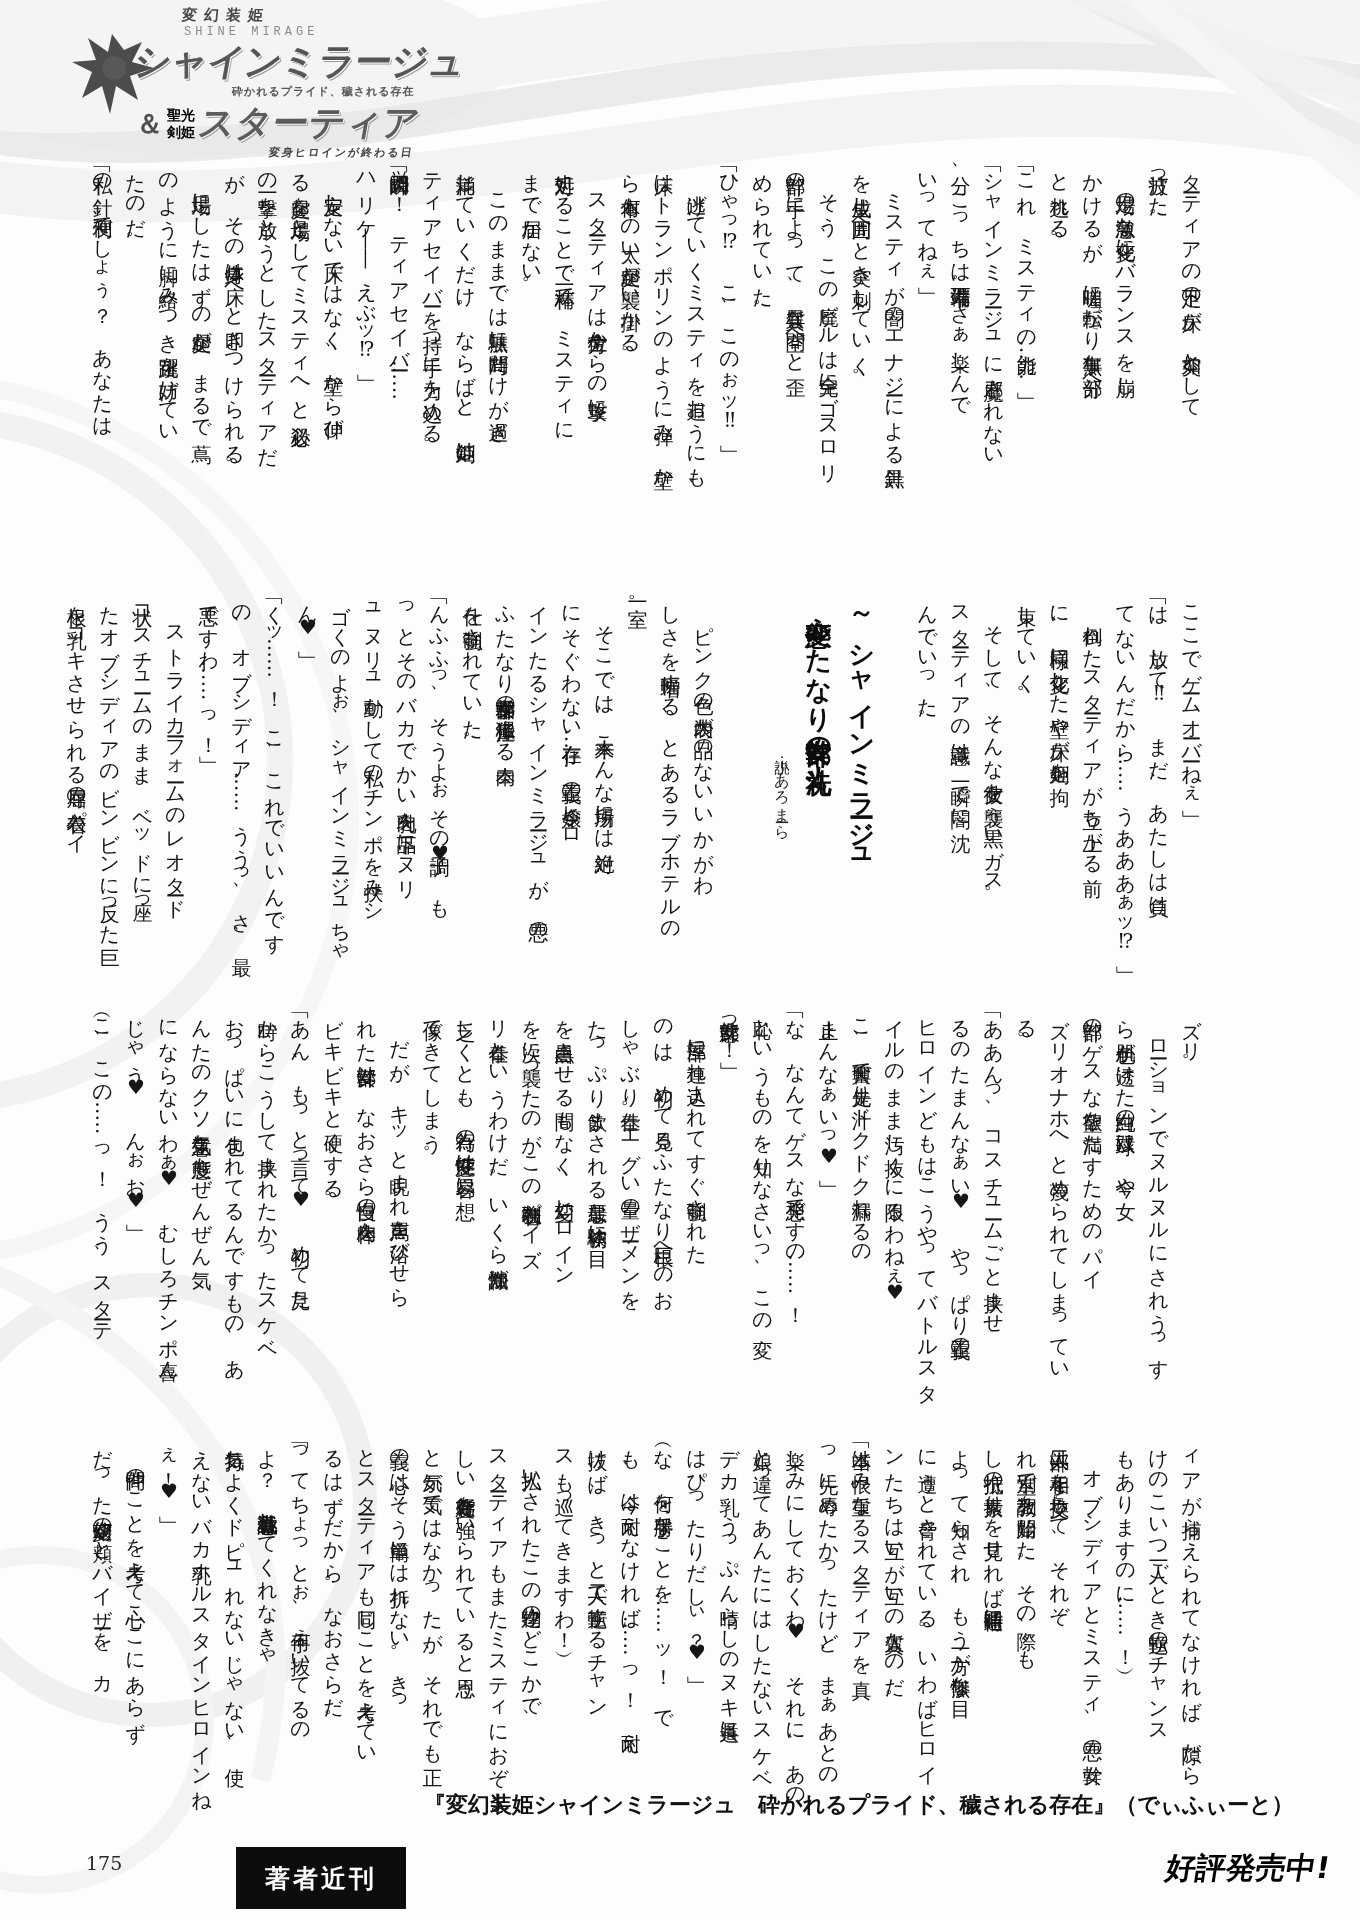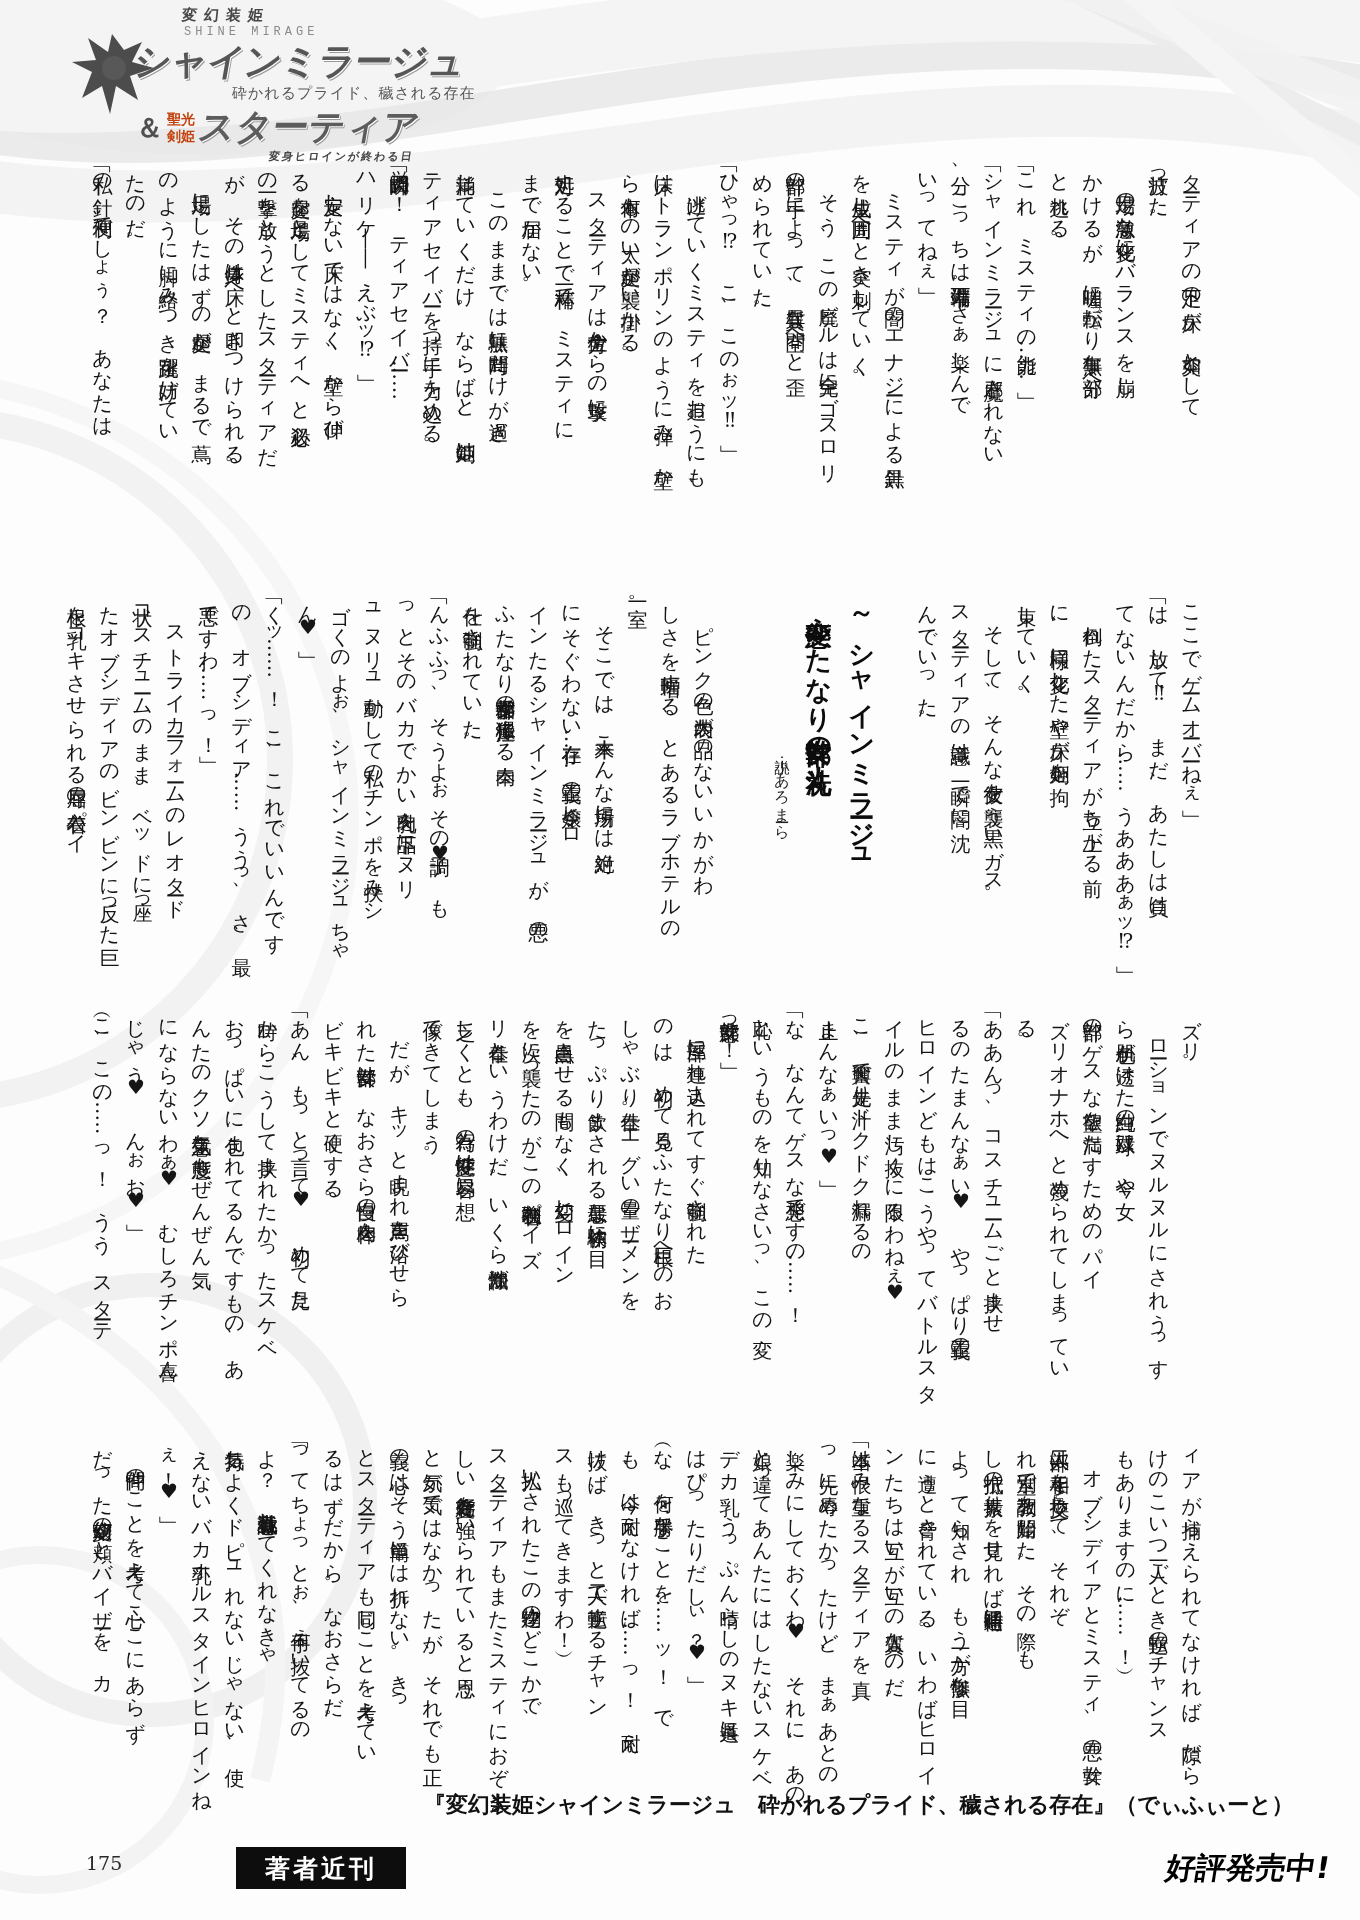--- a/index.html
+++ b/index.html
@@ -22,35 +22,35 @@
   .logo{position:absolute;left:64px;top:6px;width:440px;height:136px;z-index:3;}
   .logo .sil{position:absolute;left:8px;top:22px;}
   .l-prefix{margin-left:118px;font-size:15px;font-weight:bold;letter-spacing:7px;color:#474747;
             font-family:"DejaVu Sans","Liberation Sans",sans-serif;transform:skewX(-6deg);}
   .l-en{margin-left:120px;font-size:12px;letter-spacing:4px;color:#8a8a8a;
         font-family:Liberation Mono, monospace;}
   .l-main{margin-left:70px;margin-top:-2px;font-size:37px;font-weight:bold;color:#565656;
           transform:skewX(-10deg);letter-spacing:-1px;
           text-shadow:1px 1px 0 #ffffff,2px 2px 0 #9a9a9a;
           font-family:"DejaVu Sans","Liberation Sans",sans-serif;}
-  .l-sub{margin-left:168px;margin-top:-3px;font-size:15px;font-weight:normal;color:#565656;
+  .l-sub{margin-left:168px;margin-top:-3px;font-size:11px;font-weight:bold;color:#565656;
          letter-spacing:1px;font-family:"DejaVu Sans",sans-serif;}
   .l-row2{display:flex;align-items:center;margin-left:72px;margin-top:0px;}
   .l-amp{font-size:27px;font-weight:bold;color:#4f4f4f;margin-right:4px;
          font-family:"DejaVu Sans",sans-serif;}
-  .l-prefix2{width:32px;font-size:14px;line-height:1.15;font-weight:bold;color:#c2410c;
+  .l-prefix2{width:32px;font-size:14px;line-height:1.15;font-weight:bold;color:#000000;
              font-family:"DejaVu Sans",sans-serif;}
   .l-main2{font-size:36px;font-weight:bold;color:#5c5c5c;transform:skewX(-10deg);
            letter-spacing:0px;text-shadow:1px 1px 0 #ffffff,2px 2px 0 #9a9a9a;
            font-family:"DejaVu Sans","Liberation Sans",sans-serif;}
   .l-sub2{margin-left:205px;margin-top:-3px;font-size:11px;font-weight:bold;color:#444;
           letter-spacing:2px;font-family:"DejaVu Sans",sans-serif;transform:skewX(-8deg);}
   
   .pagenum{position:absolute;left:86px;top:1852px;font-size:19px;color:#2a2a2a;z-index:3;}
-  .author-box{position:absolute;left:236px;top:1847px;width:170px;height:42px;background:#0d0d0d;
+  .author-box{position:absolute;left:236px;top:1847px;width:170px;height:62px;background:#0d0d0d;
               color:#fff;display:flex;align-items:center;justify-content:center;
               font-size:25px;font-weight:bold;letter-spacing:3px;z-index:3;
               font-family:"DejaVu Sans","Liberation Sans",sans-serif;}
   .book-title{position:absolute;left:424px;top:1790px;font-size:22px;font-weight:bold;color:#111;
               z-index:3;font-family:"DejaVu Serif","Liberation Serif",serif;}
   .promo{position:absolute;right:30px;top:1848px;font-size:30px;font-weight:bold;color:#000;
          transform:skewX(-9deg);z-index:3;
          font-family:"DejaVu Sans","Liberation Sans",sans-serif;}
 </style>
 </head>

